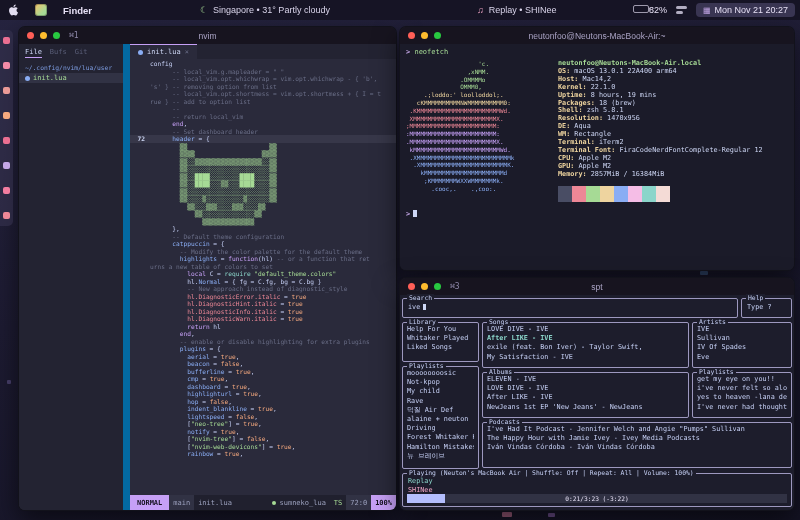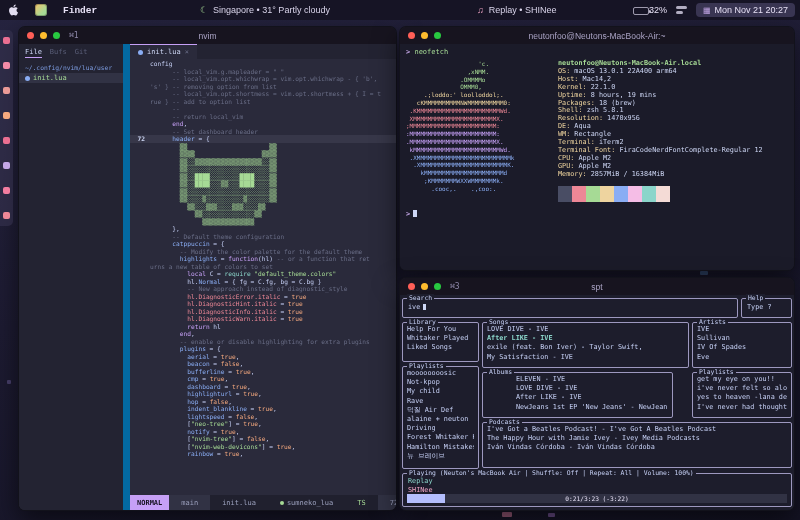--- a/index.html
+++ b/index.html
@@ -10,30 +10,30 @@
   
   .px{position:absolute;border-radius:1px;opacity:.8;}
   .px1{left:502px;top:512px;width:10px;height:5px;background:#b56a8c;}
   .px2{left:548px;top:513px;width:7px;height:4px;background:#7e5aa0;}
   .px3{left:700px;top:271px;width:8px;height:4px;background:#3d5a86;}
   .px4{left:7px;top:380px;width:4px;height:4px;background:#53497a;}
 
   
   .menubar{position:absolute;left:0;top:0;right:0;height:20px;background:rgba(22,20,36,.96);
     display:flex;align-items:center;color:#e6e0f5;font-size:9px;z-index:50;}
-  .mb-left{display:flex;align-items:center;gap:16px;margin-left:8px;font-family:Liberation Mono, monospace;}
+  .mb-left{display:flex;align-items:center;gap:16px;margin-left:8px;}
   .apple{width:11px;height:12px;display:block;}
   .appicon{width:12px;height:12px;border-radius:3px;background:linear-gradient(135deg,#f5c26b,#a6da95 70%);box-shadow:inset 0 0 0 1px rgba(0,0,0,.25);}
   .mb-app{font-weight:bold;font-size:9.5px;}
   .mb-weather{position:absolute;left:200px;display:flex;align-items:center;gap:5px;color:#d9d4ea;}
   .w-ic{color:#a6da95;font-size:9px;}
   .mb-music{position:absolute;left:477px;display:flex;align-items:center;gap:5px;color:#d9d4ea;}
   .m-ic{color:#f5a8c9;font-size:9px;}
   .mb-right{position:absolute;right:5px;display:flex;align-items:center;gap:9px;}
-  .bat-wrap{display:flex;align-items:flex-end;gap:0;}
+  .bat-wrap{display:flex;align-items:flex-start;gap:0;}
   .bat{width:16px;height:8px;border:1px solid rgba(230,224,245,.65);border-radius:2px;box-sizing:border-box;padding:1px;position:relative;}
   .bat::after{content:"";position:absolute;right:-3px;top:2px;width:2px;height:3px;background:rgba(230,224,245,.65);border-radius:0 1px 1px 0;}
   .bat-fill{height:100%;width:32%;background:#e6e0f5;border-radius:1px;}
   .cc{width:11px;height:8px;position:relative;}
   .cc::before,.cc::after{content:"";position:absolute;left:0;width:11px;height:3px;border-radius:2px;background:rgba(230,224,245,.75);}
   .cc::after{top:5px;width:7px;}
   .clockpill{display:flex;align-items:center;gap:4px;background:#393552;border-radius:4px;padding:2px 7px;}
   .cal-ic{color:#c4a7e7;font-size:8px;}
 
   
@@ -69,63 +69,63 @@
     font-size:6.2px;line-height:7.5px;}
   .code-line{display:flex;white-space:pre;}
   .code-line.curline{background:rgba(88,91,112,.28);}
   .gut{display:inline-block;width:15px;text-align:right;padding-right:5px;color:#494d64;flex:none;}
   .gut.cur{color:#cdd6f4;font-weight:bold;}
   .lc{white-space:pre;}
   .tk-t{color:#c6d0f5}.tk-c{color:#696d86}.tk-k{color:#c6a0f6}.tk-s{color:#a6da95}
   .tk-p{color:#8aadf4}.tk-b{color:#f5a97f}.tk-r{color:#ed8796}.tk-f{color:#8bd5ca}
   .statusline{height:15px;flex:none;background:#20202e;display:flex;align-items:stretch;
     font-family:"DejaVu Sans Mono",monospace;font-size:7px;color:#9ba0bd;}
-  .seg{display:flex;align-items:center;padding:0 12px;}
+  .seg{display:flex;align-items:center;padding:0 4px;}
   .seg-mode{background:#c6a0f6;color:#15121f;font-weight:bold;padding:0 7px;}
   .seg-branch{background:#313244;gap:3px;}
   .sl-spacer{flex:1;}
   .lsp-dot{width:4px;height:4px;border-radius:50%;background:#a6da95;margin-right:3px;}
   .seg-ts{color:#a6da95;}
   .seg-pos{background:#313244;}
   .seg-pct{background:#c6a0f6;color:#15121f;font-weight:bold;}
 
   
   #term{left:399px;top:26px;width:394px;height:243px;display:flex;flex-direction:column;}
   .term-body{flex:1;position:relative;background:#1b1b29;font-family:"DejaVu Sans Mono",monospace;color:#cdd6f4;}
   .prompt-line{position:absolute;left:6px;top:4px;font-size:7px;}
   .prompt-ch{color:#c4a7e7;font-weight:bold;} .cmd{color:#a6da95;}
   .nf-art{position:absolute;left:6px;top:16px;font-size:6px;line-height:7.8px;}
   .nf-art div{white-space:pre;}
   .nf-art .g{color:#a6da95}.nf-art .y{color:#eed49f}.nf-art .r{color:#ed8796}
   .nf-art .m{color:#c6a0f6}.nf-art .b{color:#8aadf4}
   .nf-info{position:absolute;left:158px;top:16px;font-size:6.8px;line-height:7.9px;}
   .nf-host{color:#a6da95;font-weight:bold;}
   .nf-line{white-space:pre;}
-  .nf-l{color:#eed49f;font-weight:normal;} .nf-v{color:#cdd6f4;}
+  .nf-l{color:#eed49f;font-weight:bold;} .nf-v{color:#cdd6f4;}
   .palette{position:absolute;left:158px;top:142px;display:flex;flex-wrap:wrap;width:112px;}
   .swatch{width:14px;height:8px;}
   .prompt2{position:absolute;left:6px;top:166px;font-size:7px;}
   .blockcur{display:inline-block;width:4px;height:7px;background:#cdd6f4;vertical-align:-1px;margin-left:3px;}
 
   
   #spt{left:399px;top:277px;width:394px;height:232px;display:flex;flex-direction:column;}
   .spt-body{flex:1;position:relative;background:#1d1d2c;font-family:"DejaVu Sans Mono",monospace;
     color:#c6d0f5;font-size:6.8px;}
   .box{position:absolute;border:1px solid #9d98bf;border-radius:2px;box-sizing:border-box;}
   .box-label{position:absolute;top:-5px;left:4px;background:#1d1d2c;padding:0 2px;font-size:6.4px;color:#c6d0f5;white-space:nowrap;}
   .box-items{padding:2px 4px;overflow:hidden;height:calc(100% - 4px);box-sizing:border-box;}
   .spt-item{line-height:9.2px;white-space:nowrap;overflow:hidden;}
   .spt-item.hl{color:#8bd5ca;font-weight:bold;}
   .b-search{left:2px;top:3px;width:336px;height:20px;}
   .b-help{left:341px;top:3px;width:51px;height:20px;}
   .b-library{left:2px;top:27px;width:77px;height:40px;}
   .b-playlists{left:2px;top:71px;width:77px;height:103px;}
   .b-songs{left:82px;top:27px;width:207px;height:46px;}
   .b-artists{left:292px;top:27px;width:100px;height:46px;}
-  .b-albums{left:82px;top:77px;width:191px;height:46px;padding-left:29px;}
+  .b-albums{left:82px;top:77px;width:207px;height:46px;}
   .b-plresults{left:292px;top:77px;width:100px;height:46px;}
   .b-podcasts{left:82px;top:127px;width:310px;height:46px;}
   .b-playing{left:2px;top:178px;width:390px;height:34px;}
   .search-val{padding:4px 0 0 5px;}
   .help-val{padding:4px 0 0 5px;}
   .play-track{position:absolute;left:5px;top:3px;color:#8bd5ca;}
   .play-artist{position:absolute;left:5px;top:12px;color:#f5a8c9;}
   .gauge{position:absolute;left:4px;right:4px;bottom:3px;height:9px;background:#313244;overflow:hidden;}
   .gauge-fill{width:10%;height:100%;background:#b4befe;}
   .gauge-label{position:absolute;inset:0;text-align:center;font-size:6.2px;line-height:9px;color:#e6e0f5;}
@@ -435,21 +435,21 @@
       <div class="box-items">
           <div class="spt-item">get my eye on you!!</div>
           <div class="spt-item">i've never felt so alone</div>
           <div class="spt-item">yes to heaven -lana del rey</div>
           <div class="spt-item">I've never had thoughts that control me</div>
         </div>
     </div>
     <div class="box b-podcasts">
       <span class="box-label">Podcasts</span>
       <div class="box-items">
-          <div class="spt-item">I've Got a Beatles Podcast! - I've Got A Beatles Podcast</div>
+          <div class="spt-item">I've Had It Podcast - Jennifer Welch and Angie "Pumps" Sullivan</div>
           <div class="spt-item">The Happy Hour with Jamie Ivey - Ivey Media Podcasts</div>
           <div class="spt-item">Iván Vindas Córdoba - Iván Vindas Córdoba</div>
         </div>
     </div>
 
     <div class="box b-playing">
       <span class="box-label">Playing (Neuton's MacBook Air | Shuffle: Off | Repeat: All | Volume: 100%)</span>
       <div class="play-track">Replay</div>
       <div class="play-artist">SHINee</div>
       <div class="gauge">

